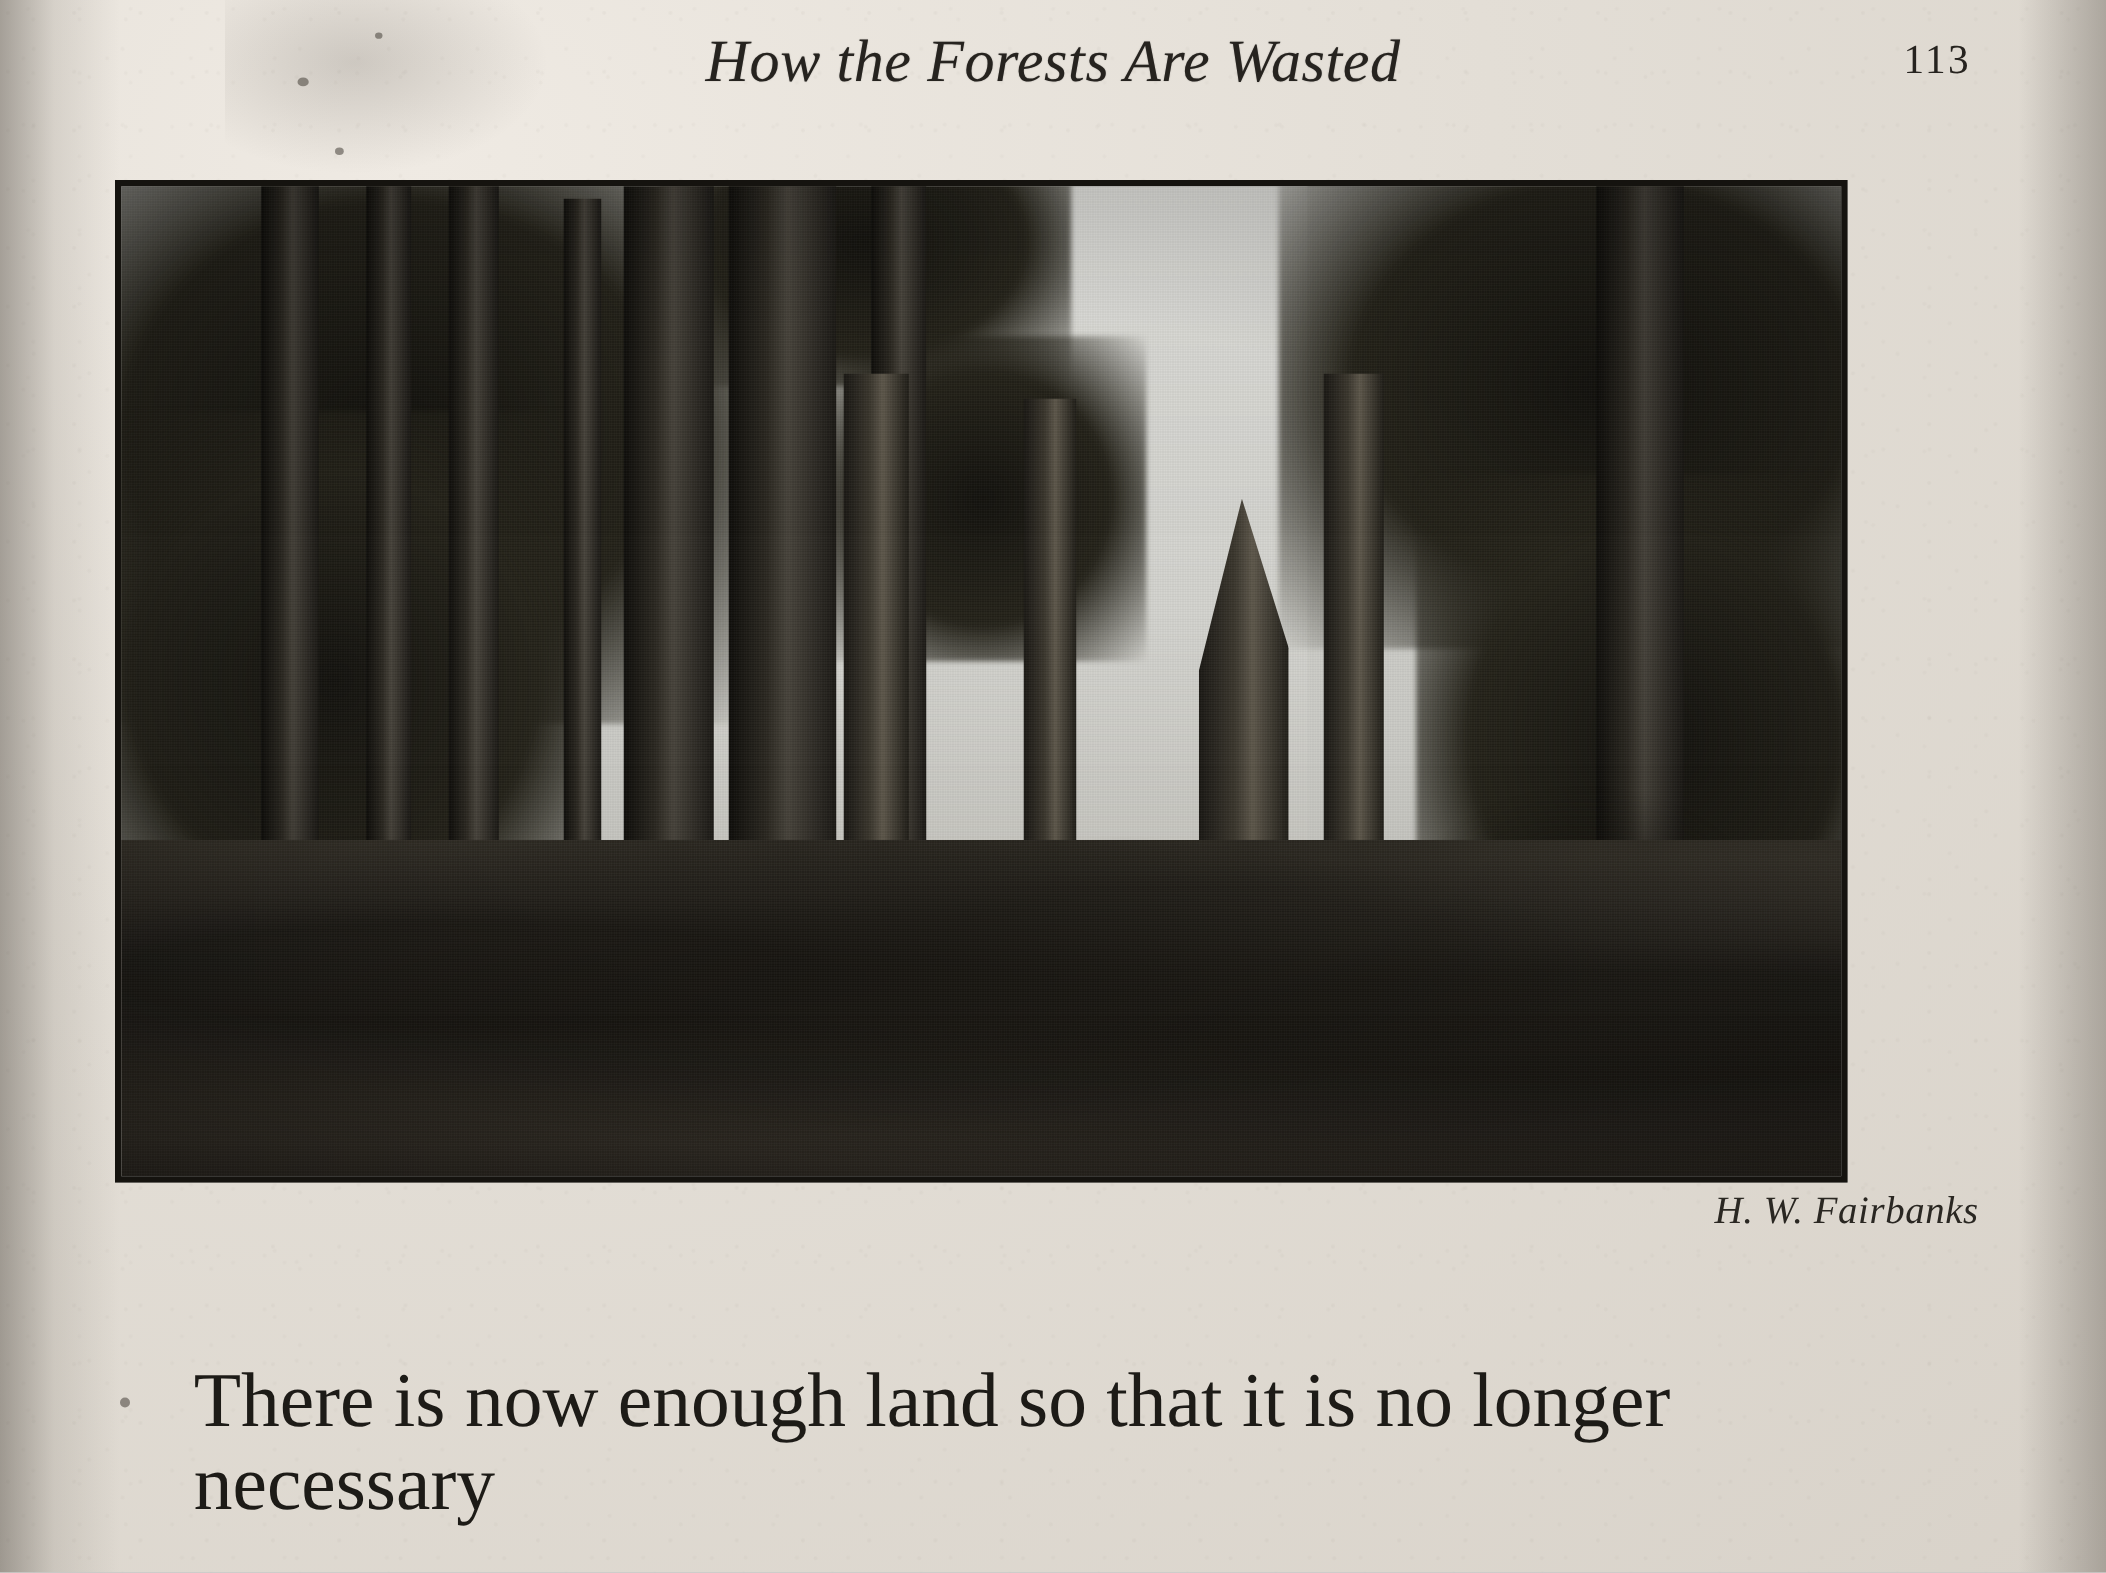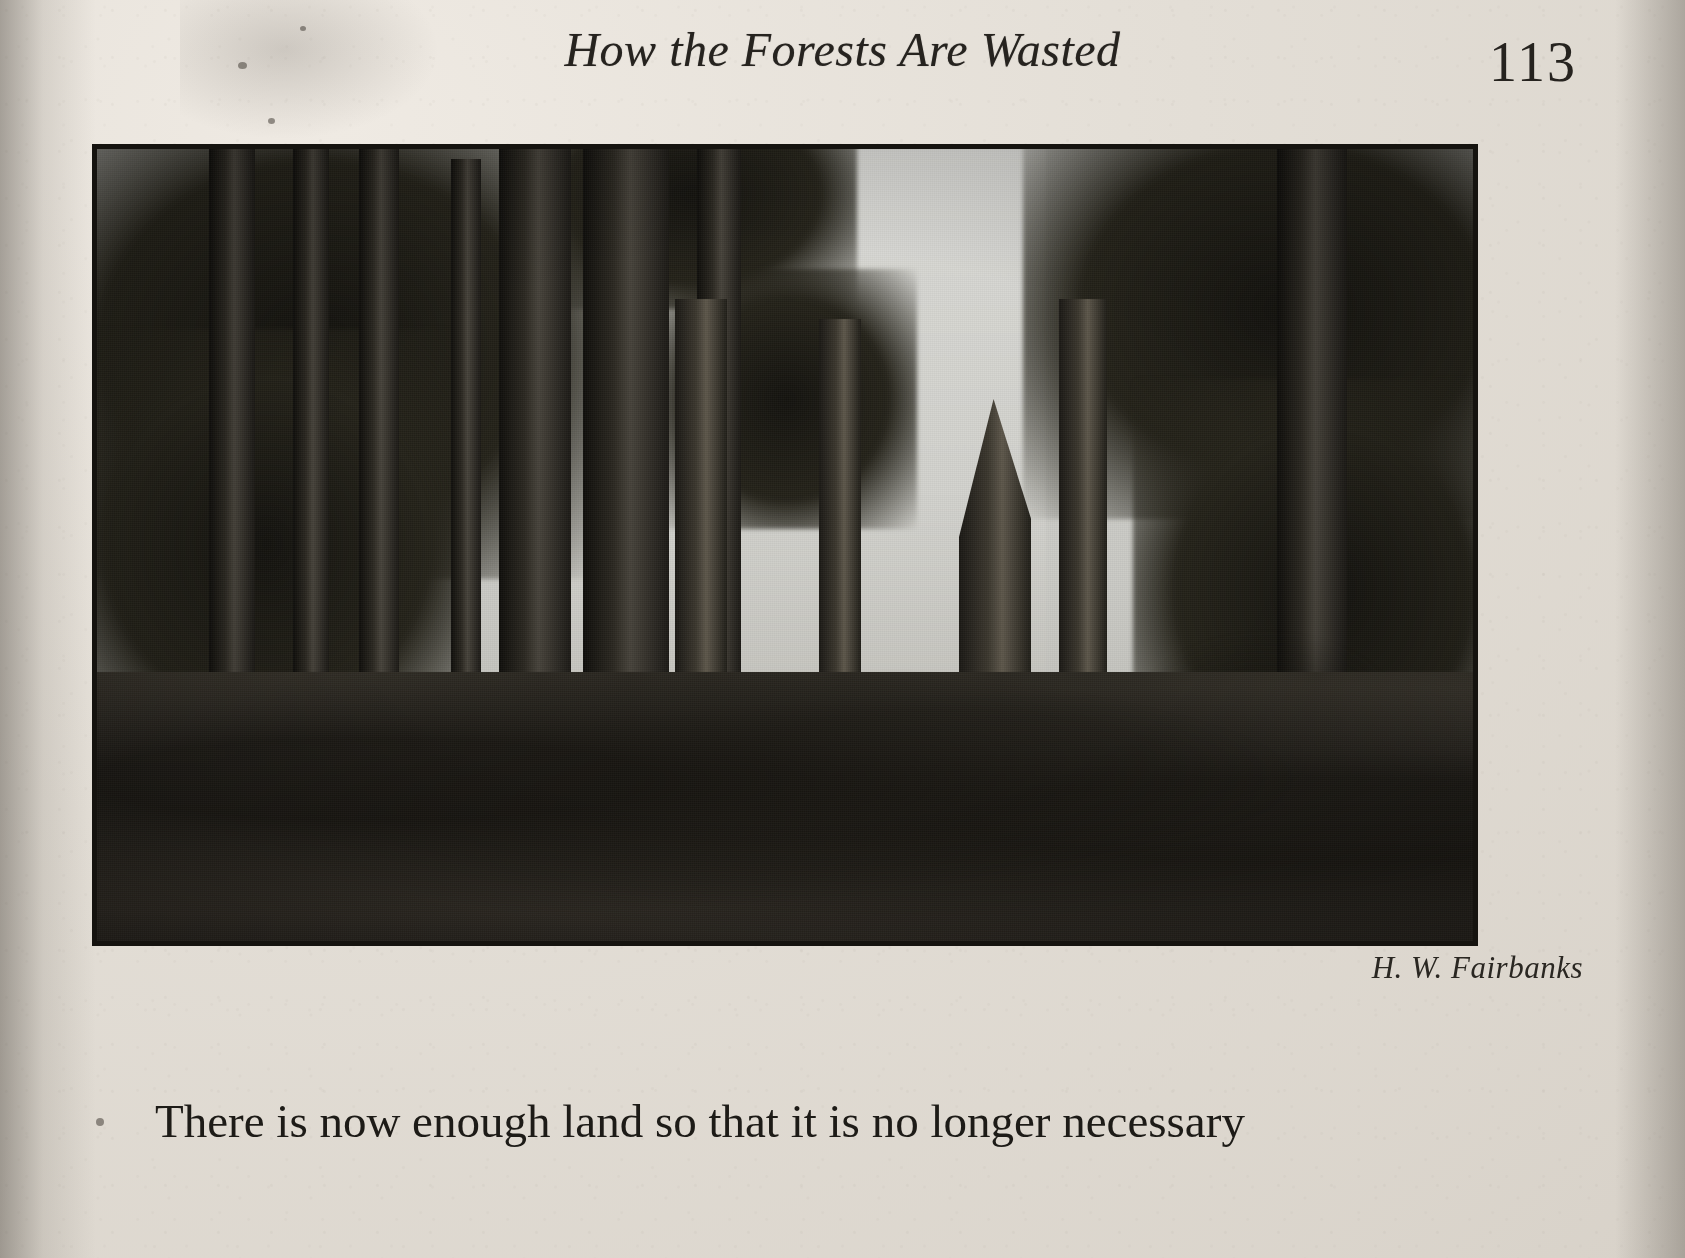--- a/index.html
+++ b/index.html
@@ -64,21 +64,21 @@
     font-style: italic;
     font-size: 48px;
     letter-spacing: .5px;
     color: #26231f;
     font-family: "Liberation Serif", serif;
     text-shadow: 0 0 1px rgba(0,0,0,.35);
   }
   .folio {
     position: absolute;
     right: 108px; top: 30px;
-    font-size: 56px;
+    font-size: 33px;
     color: #26231f;
     letter-spacing: 2px;
     font-family: "Liberation Serif", serif;
   }
 
   
   .figure {
     position: absolute;
     left: 92px;
     top: 144px;
@@ -164,21 +164,21 @@
     text-align: center;
     font-size: 32px;
     color: #211e1a;
     letter-spacing: .2px;
   }
   .body-text {
     position: absolute;
     left: 155px;
     width: 1330px;
     top: 1088px;
-    font-size: 47px;
+    font-size: 62px;
     line-height: 66px;
     color: #1d1b17;
   }
 </style>
 </head>
 <body>
 
 <div class="page">
   <div class="paper-base"></div>
   <div class="paper-noise"></div>

